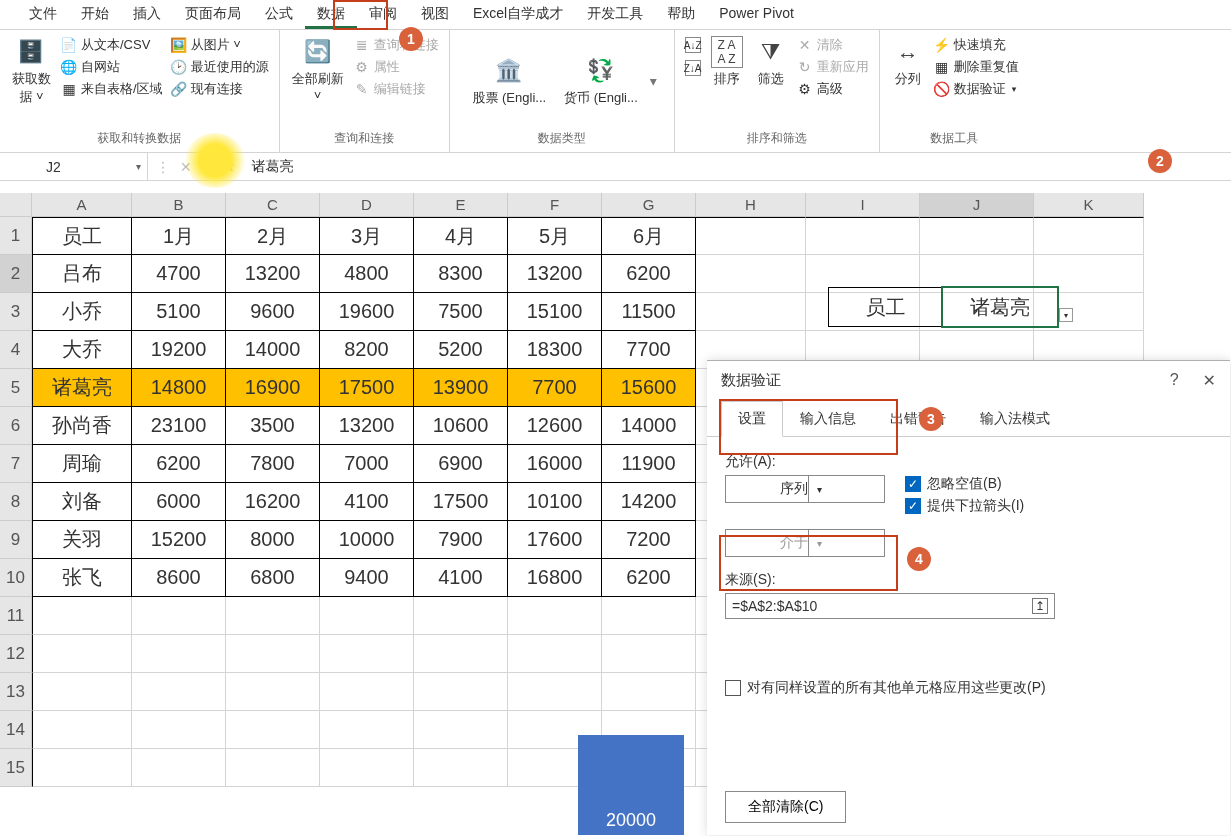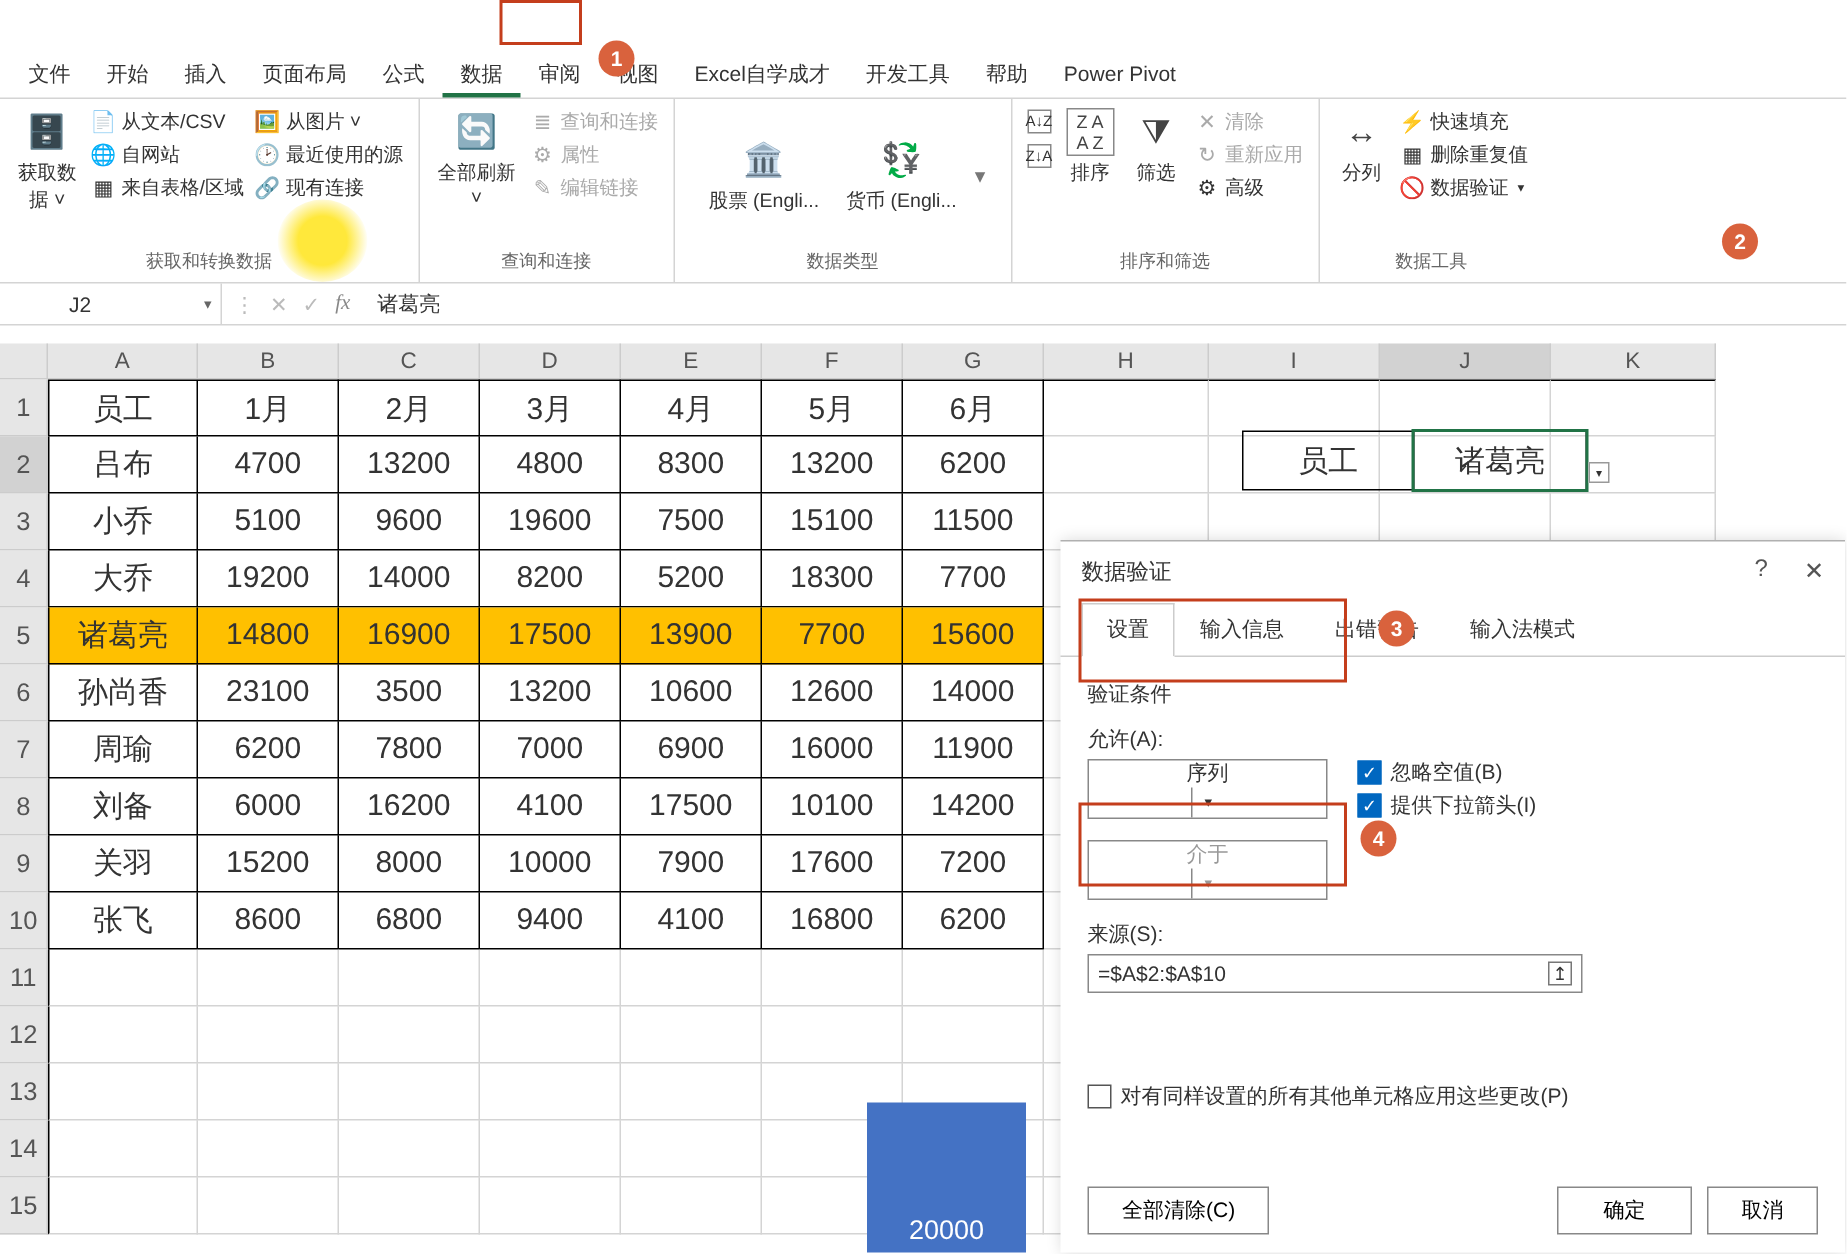--- a/index.html
+++ b/index.html
@@ -1,18 +1,18 @@
 <!DOCTYPE html>
 <html><head>
 <meta charset="utf-8">
 <style>
   * { margin: 0; padding: 0; box-sizing: border-box; font-family: "Microsoft YaHei", Arial, sans-serif; }
   body { background: #fff; font-size: 14px; color: #333; overflow: hidden; width: 1231px; height: 836px; position: relative;}
   
-  .menu-bar { display: flex; height: 30px; border-bottom: 1px solid #d4d4d4; align-items: stretch; padding-left: 7px; margin-top: 36px; }
+  .menu-bar { display: flex; height: 30px; border-bottom: 1px solid #d4d4d4; align-items: stretch; padding-left: 17px; }
   .menu-item { padding: 5px 12px; font-size: 14px; cursor: pointer; }
   .menu-item.active { border-bottom: 3px solid #217346; position: relative;}
   .menu-item.datatab { position: relative; }
   .red-outline { position: absolute; border: 2px solid #c43e1c; pointer-events: none; }
   .red-badge { position: absolute; width: 24px; height: 24px; border-radius: 50%; background: #d9623d; color: #fff; font-weight: bold; display: flex; align-items:center; justify-content:center; font-size: 14px; }
   
   .ribbon { display: flex; height: 123px; border-bottom: 1px solid #d4d4d4; }
   .ribbon-group { display:flex; flex-direction: column; border-right: 1px solid #d4d4d4; padding: 4px 6px 0 6px; height: 100%; }
   .ribbon-group-body { flex: 1; display:flex; align-items:flex-start;}
   .ribbon-group-label { font-size: 12px; color: #666; text-align:center; padding: 3px 0 5px 0;}
@@ -54,21 +54,21 @@
   
   .dialog { position: absolute; left: 707px; top: 360px; width: 523px; height: 475px; background: #fff; border-top: 1px solid #b0b0b0; box-shadow: 0 0 10px rgba(0,0,0,0.15); }
   .dialog-title { display:flex; padding: 10px 14px; align-items:center; justify-content: space-between;}
   .dialog-title .t { font-size: 15px;}
   .dialog-title .ctrls { display:flex; gap: 24px; font-size: 16px; color:#555;}
   .dialog-tabs { display:flex; padding: 0 14px; gap: 0; border-bottom: 1px solid #ccc; }
   .dialog-tab { padding: 8px 16px; font-size: 14px; border: 1px solid transparent; position:relative; top:1px;}
   .dialog-tab.active { border: 1px solid #ccc; border-bottom: 1px solid #fff; background:#fff;}
   .dialog-body { padding: 16px 18px; font-size: 14px;}
   .fld-label { margin-bottom: 4px;}
-  .combo { width: 160px; height: 40px; border:1px solid #888; display:flex; align-items:center; padding: 0 6px; justify-content:flex-end;flex-direction:column;}
+  .combo { width: 160px; height: 28px; border:1px solid #888; display:flex; align-items:center; padding: 0 6px; justify-content:center;}
   .combo .arrow { border-left:1px solid #888; height:100%; width:22px; display:flex; align-items:center; justify-content:center; font-size:10px;}
   .src-input { width: 330px; height: 26px; border:1px solid #888; display:flex; align-items:center; padding:0 6px; justify-content:space-between;}
   .cb-row { display:flex; align-items:center; gap: 6px; margin-top: 4px;}
   .cb { width: 16px; height: 16px; border:1px solid #555; display:flex; align-items:center; justify-content:center;}
   .cb.checked { background: #0067c0; color:#fff; border-color:#0067c0; font-size:12px;}
   .dlg-btn-row { position:absolute; bottom: 12px; left: 18px; right: 18px; display:flex; justify-content:space-between;}
   .dlg-btn { padding: 6px 22px; border:1px solid #888; background:#fff; font-size:14px;}
   .red-box { border: 2px solid #c43e1c; position:absolute; pointer-events:none;}
   
   .blue-chart { position:absolute; left: 578px; top: 735px; width: 106px; height: 100px; background: #4472c4; display:flex; align-items:flex-end; justify-content:center; padding-bottom:4px; color:#fff; font-size: 18px;}
@@ -511,21 +511,20 @@
       <span>✕</span>
     </div>
   </div>
   <div class="dialog-tabs">
     <div class="dialog-tab active">设置</div>
     <div class="dialog-tab">输入信息</div>
     <div class="dialog-tab">出错警告</div>
     <div class="dialog-tab">输入法模式</div>
   </div>
   <div class="dialog-body">
-    <div style="margin-bottom:12px;">验证条件</div>
 
     <div style="display:flex; align-items:flex-start; gap:20px;">
       <div style="position:relative;">
         <div class="fld-label">允许(A):</div>
         <div class="combo">
           <span>序列</span>
           <span class="arrow">▾</span>
         </div>
       </div>
       <div style="margin-top:18px;">
@@ -561,18 +560,14 @@
     <div class="red-badge" style="left:200px; top:186px;">4</div>
 
     <div class="cb-row" style="margin-top:60px;">
       <span class="cb"></span>
       <span>对有同样设置的所有其他单元格应用这些更改(P)</span>
     </div>
   </div>
 
   <div class="dlg-btn-row">
     <button class="dlg-btn">全部清除(C)</button>
-    <div style="display:flex; gap:10px;">
-      <button class="dlg-btn" style="padding:6px 30px;">确定</button>
-      <button class="dlg-btn">取消</button>
-    </div>
   </div>
 </div>
 
 </body></html>

